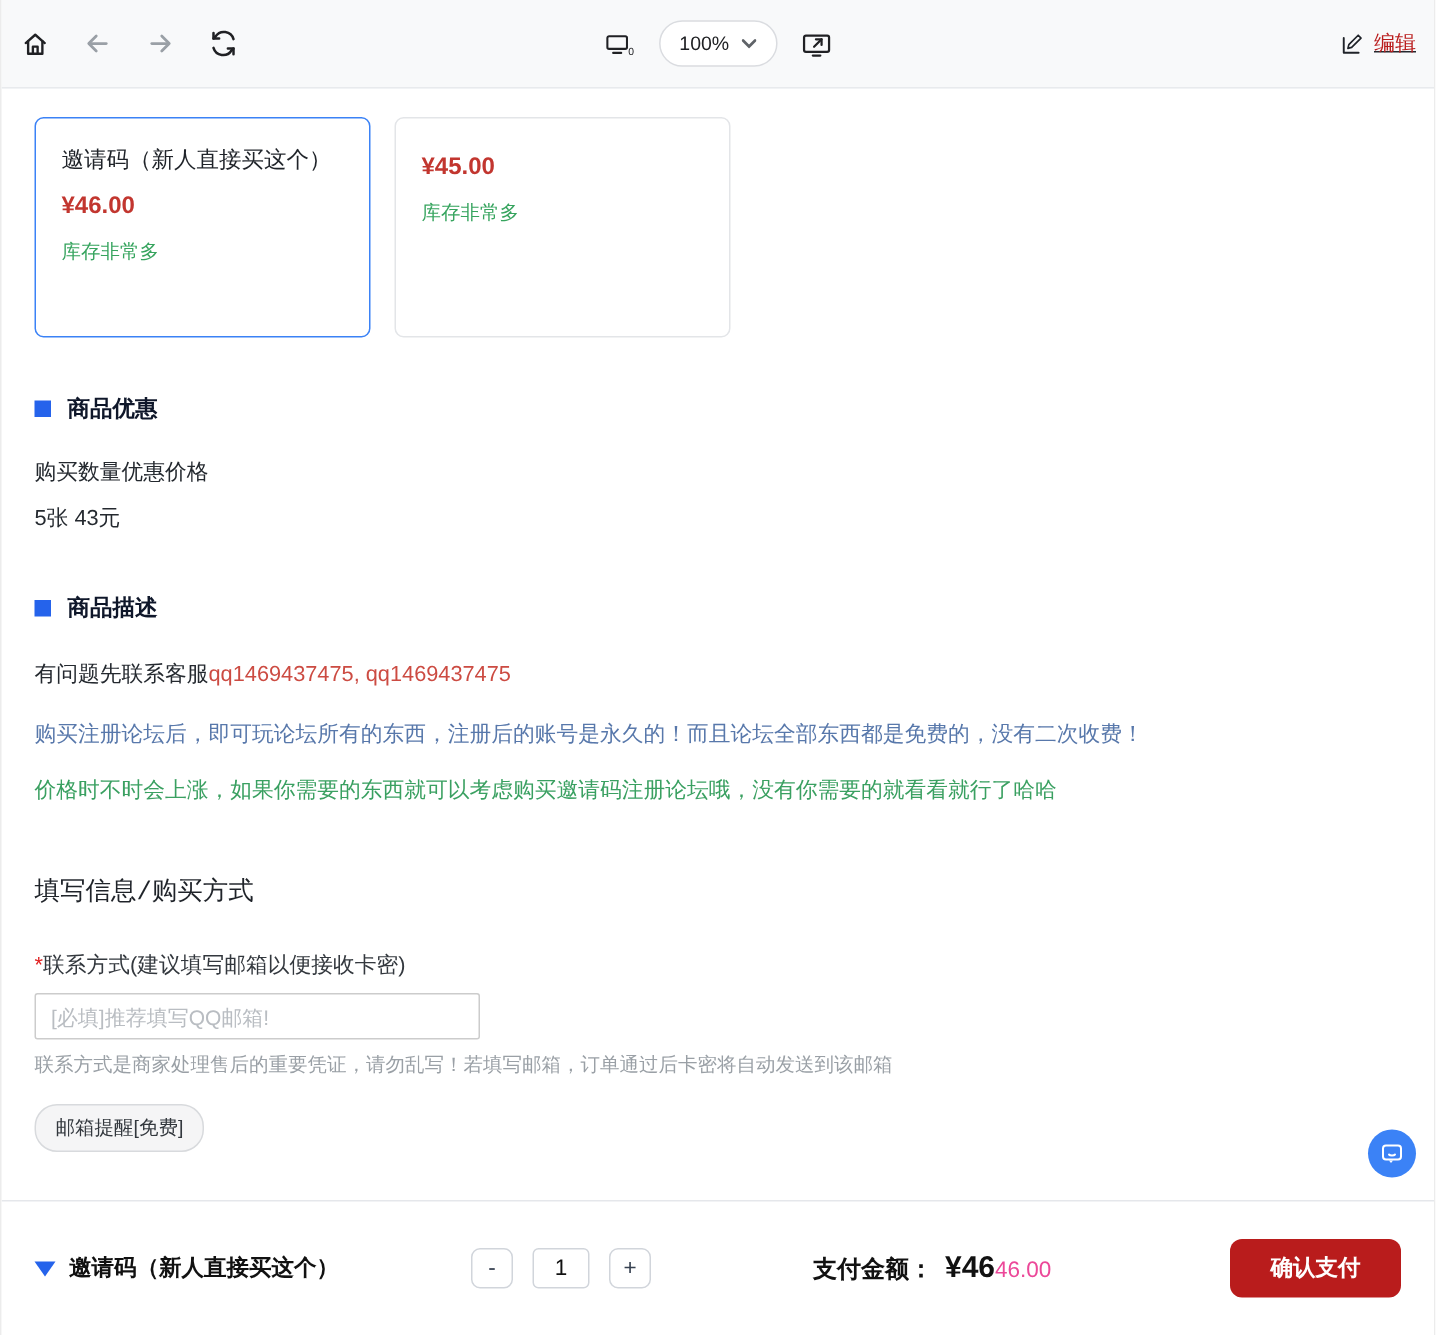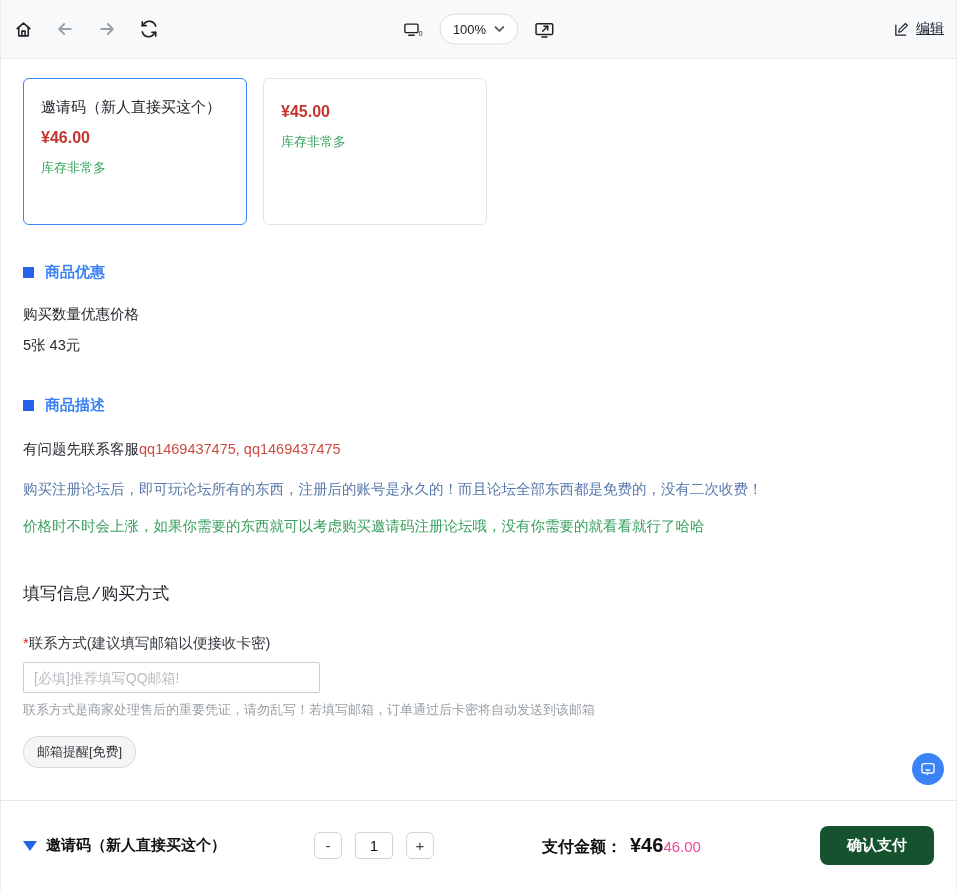--- a/index.html
+++ b/index.html
@@ -11,40 +11,40 @@
   
   .toolbar { position:relative; height:59px; background:#f8f9fa; border-bottom:1px solid #e8eaed;
              display:flex; align-items:center; padding:0 12px;text-decoration:underline; }
   .tb-left { display:flex; align-items:center; gap:22px; }
   .tb-icon { width:20px; height:20px; display:flex; align-items:center; justify-content:center; cursor:pointer; }
   .tb-icon svg { display:block; }
   .tb-center { position:absolute; left:50%; top:50%; transform:translate(-50%,-50%);
                display:flex; align-items:center; gap:16px; }
   .zoom-pill { display:flex; align-items:center; gap:8px; background:#fff; border:1px solid #dadce0;
                border-radius:17px; padding:7px 13px; font-size:13px; color:#202124; cursor:pointer; }
-  .tb-right { margin-left:auto; display:flex; align-items:center; gap:6px; font-size:14px; color:#0f172a; cursor:pointer; }
+  .tb-right { margin-left:auto; display:flex; align-items:center; gap:6px; font-size:14px; color:#b91c1c; cursor:pointer; }
 
   
   .content { padding:0 22px; }
 
   .cards-row { position:relative; margin-top:19px; display:flex; gap:16px; }
   .prod-card { width:224px; min-height:147px; border:1px solid #e3e5e8; border-radius:6px;
                padding:15px 17px; background:#fff; cursor:pointer; }
   .prod-card.selected { border:1px solid #3b82f6; }
   .prod-title { font-size:15px; line-height:1.7; color:#1f2329; }
   .prod-price { margin-top:9px; font-size:16px; font-weight:bold; color:#c2362f; }
   .prod-stock { margin-top:12px; font-size:13px; color:#36a45e; }
 
   .top-actions { position:absolute; right:0; top:4px; display:flex; gap:13px; }
   .btn { border:none; border-radius:6px; padding:8px 17px; font-size:14px; color:#fff; cursor:pointer;
          font-family:inherit; }
   .btn-blue { background:#2563eb; }
   .btn-dark { background:#1f2733; }
 
-  .section-header { display:flex; align-items:center; gap:11px; font-size:15px; font-weight:bold; color:#3b82f6; }
+  .section-header { display:flex; align-items:center; gap:11px; font-size:15px; font-weight:bold; color:#0f172a; }
   .blue-square { width:11px; height:11px; background:#2563eb; }
 
   .promo-header { margin-top:38px; }
   .promo-line1 { margin-top:23px; font-size:14.5px; }
   .promo-line2 { margin-top:12px; font-size:14.5px; }
 
   .desc-header { margin-top:41px; }
   .desc-contact { margin-top:25px; font-size:14.5px; }
   .desc-contact .qq { color:#cc4b42; }
   .desc-blue { margin-top:21px; font-size:14.5px; color:#5878ab; }
@@ -75,21 +75,21 @@
   .co-name { font-size:15px; font-weight:600; color:#111; }
   .stepper { display:flex; align-items:center; gap:13px; margin-left:88px; }
   .step-btn { width:28px; height:27px; background:#fff; border:1px solid #d1d5db; border-radius:6px;
               font-size:15px; color:#374151; cursor:pointer; font-family:inherit; line-height:1; }
   .qty-box { width:38px; height:27px; border:1px solid #d1d5db; border-radius:4px; text-align:center;
              font-size:15px; color:#111; font-family:inherit; }
   .pay-group { display:flex; align-items:baseline; margin-left:108px; }
   .pay-label { font-size:16px; font-weight:bold; color:#111; }
   .pay-amount { font-size:20px; font-weight:bold; color:#111; margin-left:8px; }
   .pay-decimal { font-size:15px; color:#ec4899; }
-  .confirm-btn { margin-left:auto; background:#14532d; color:#fff; border:none; border-radius:8px;
+  .confirm-btn { margin-left:auto; background:#b91c1c; color:#fff; border:none; border-radius:8px;
                  padding:10px 27px; font-size:15px; font-weight:bold; font-family:inherit; cursor:pointer; }
 </style>
 </head>
 <body>
 
 <div class="page">
 
   <div class="toolbar">
     <div class="tb-left">
       <span class="tb-icon">

